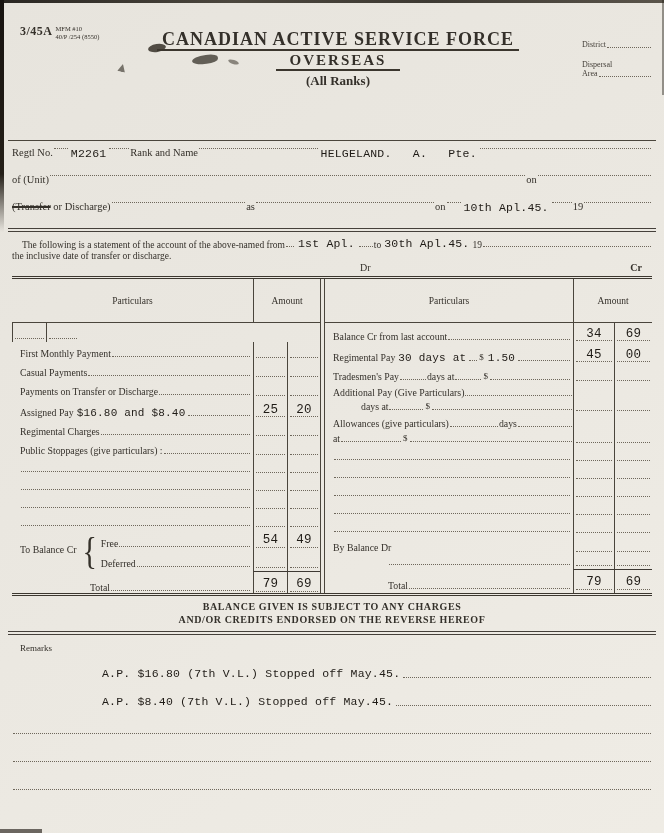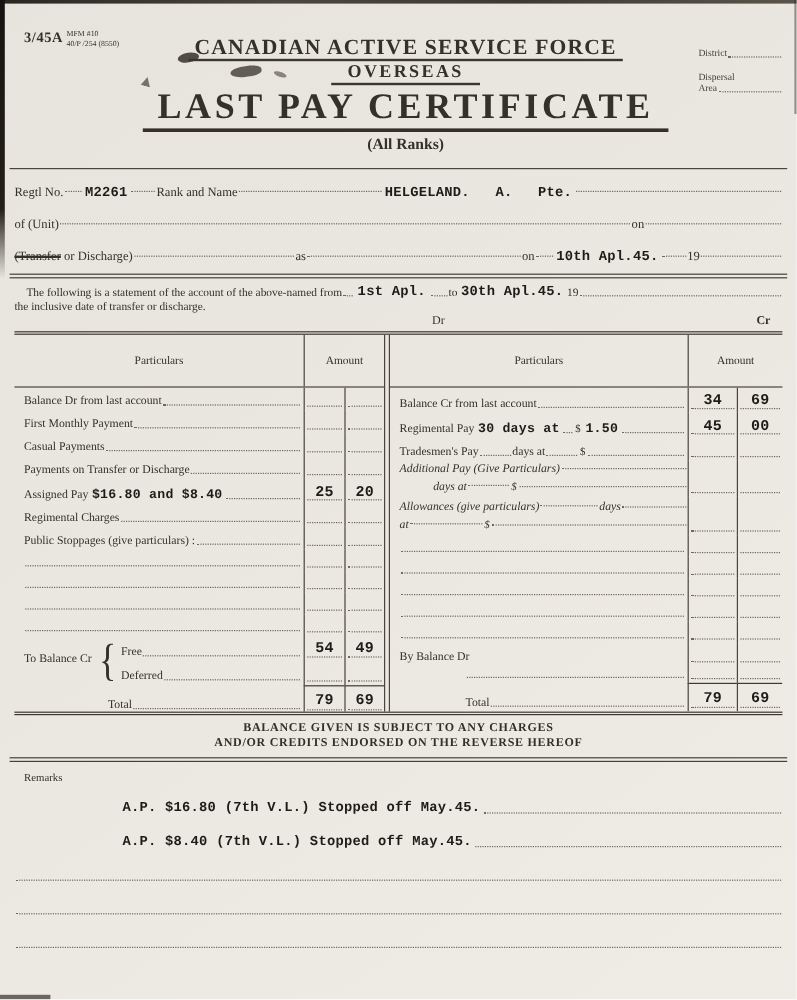--- a/index.html
+++ b/index.html
@@ -48,26 +48,26 @@
   .mini-line { display:flex; align-items:flex-end; }
   .mini-line .dots { margin-bottom:1px; }
 
   
   .hr1 { position:absolute; left:8px; right:8px; top:140px; border-top:1.5px solid #4a453c; }
   .drule { height:4px; border-top:1.5px solid #45403a; border-bottom:1.5px solid #45403a; margin:0 8px; }
 
   
   .dots { flex:1 1 auto; min-width:6px; border-bottom:1px dotted #6e675b; height:2px; margin:0 1px 3px; }
   .lbl { font-size:10.5px; padding-bottom:1px; white-space:nowrap; }
-  .typed, .tval { font-family:"Liberation Mono","DejaVu Sans Mono",monospace; font-weight:bold;
+  .typed, .tval { font-family:"Liberation Mono","DejaVu Sans Mono",monospace; font-weight:normal;
     font-size:11.5px; color:#1f1b16; white-space:pre; letter-spacing:.2px; }
   .struck { text-decoration:line-through; text-decoration-thickness:1.5px; }
 
   .fields { margin:6px 12px 0; }
-  .frow { display:flex; align-items:center; height:27px; }
+  .frow { display:flex; align-items:flex-start; height:27px; }
   .frow .typed { margin:0 2px 1px; }
 
   
   .statement { position:relative; margin:2px 12px 0; height:42px; font-size:9.5px; }
   .st-line1 { display:flex; align-items:flex-end; height:16px; }
   .st-line1 .typed { margin:0 3px; }
   .st-line2 { margin-top:1px; }
   .dr-label { position:absolute; left:348px; top:28px; font-size:10px; }
   .cr-label { position:absolute; right:10px; top:28px; font-size:10px;font-weight:bold; }
 
@@ -83,21 +83,21 @@
   .th-a { display:flex; align-items:center; justify-content:center; font-size:9.5px; border-left:1px solid #4a453c; }
   .sideL .th-a { width:67px; } .sideR .th-a { width:79px; }
   .tbody { flex:1; display:flex; flex-direction:column; overflow:hidden; }
   .tr { display:flex; flex-shrink:0; }
   .pc { flex:1; display:flex; align-items:flex-end; padding:0 2px 1px 8px; min-width:0; }
   .pc::after { content:""; flex:1 1 auto; min-width:4px; border-bottom:1px dotted #6e675b; height:2px; margin:0 1px 3px; }
   .pc.nodots::after { display:none; }
   .pc .lbl { font-size:9.8px; }
   .pc .typed { margin:0 2px 0 3px; font-size:11px; }
   .pc-col { flex:1; display:flex; flex-direction:column; justify-content:flex-end; min-width:0; padding-bottom:1px; }
-  .subrow { display:flex; align-items:center; height:15px; padding-left:8px;font-style:italic; }
+  .subrow { display:flex; align-items:flex-end; height:15px; padding-left:8px; }
   .subrow::after { content:""; flex:1 1 auto; border-bottom:1px dotted #6e675b; height:2px; margin:0 1px 3px; }
   .subrow .lbl { font-size:9.8px; }
   .ac { position:relative; border-left:1px solid #4a453c; flex-shrink:0; }
   .sideL .ac.d { width:34px; } .sideL .ac.c { width:33px; }
   .sideR .ac.d { width:41px; } .sideR .ac.c { width:38px; }
   .ac::after { content:""; position:absolute; left:2px; right:2px; bottom:3px; border-bottom:1px dotted #6e675b; }
   .ac .tval { position:absolute; inset:0; display:flex; align-items:center; justify-content:center; font-size:12.5px; }
   .ac.split::after { display:none; }
   .half { position:relative; height:50%; }
   .half::after { content:""; position:absolute; left:2px; right:2px; bottom:3px; border-bottom:1px dotted #6e675b; }
@@ -144,21 +144,20 @@
     <div class="form-code">
       <span class="fc-main">3/45A</span>
       <span class="fc-sub">
         <span>MFM #10</span>
         <span>40/P /254 (8550)</span>
       </span>
     </div>
     <div class="titles">
       <div><span class="t1">CANADIAN ACTIVE SERVICE FORCE</span></div>
       <div><span class="t2">OVERSEAS</span></div>
-      <div><span class="t3">LAST PAY CERTIFICATE</span></div>
       <div class="t4">(All Ranks)</div>
     </div>
     <div class="corner-box district">
       <div class="mini-line">
         <span>District</span>
         <i class="dots"></i>
       </div>
     </div>
     <div class="corner-box dispersal">
       <div>Dispersal</div>
@@ -225,23 +224,20 @@
 
   <div class="tbl">
 
     <div class="side sideL">
       <div class="thead">
         <div class="th-p">Particulars</div>
         <div class="th-a">Amount</div>
       </div>
       <div class="tbody">
         <div class="tr h19">
-          <div class="pc">
-              <span class="lbl">Balance Dr from last account</span>
-            </div>
           <div class="ac d"></div>
           <div class="ac c"></div>
         </div>
         <div class="tr h19">
           <div class="pc">
               <span class="lbl">First Monthly Payment</span>
             </div>
           <div class="ac d"></div>
           <div class="ac c"></div>
         </div>

